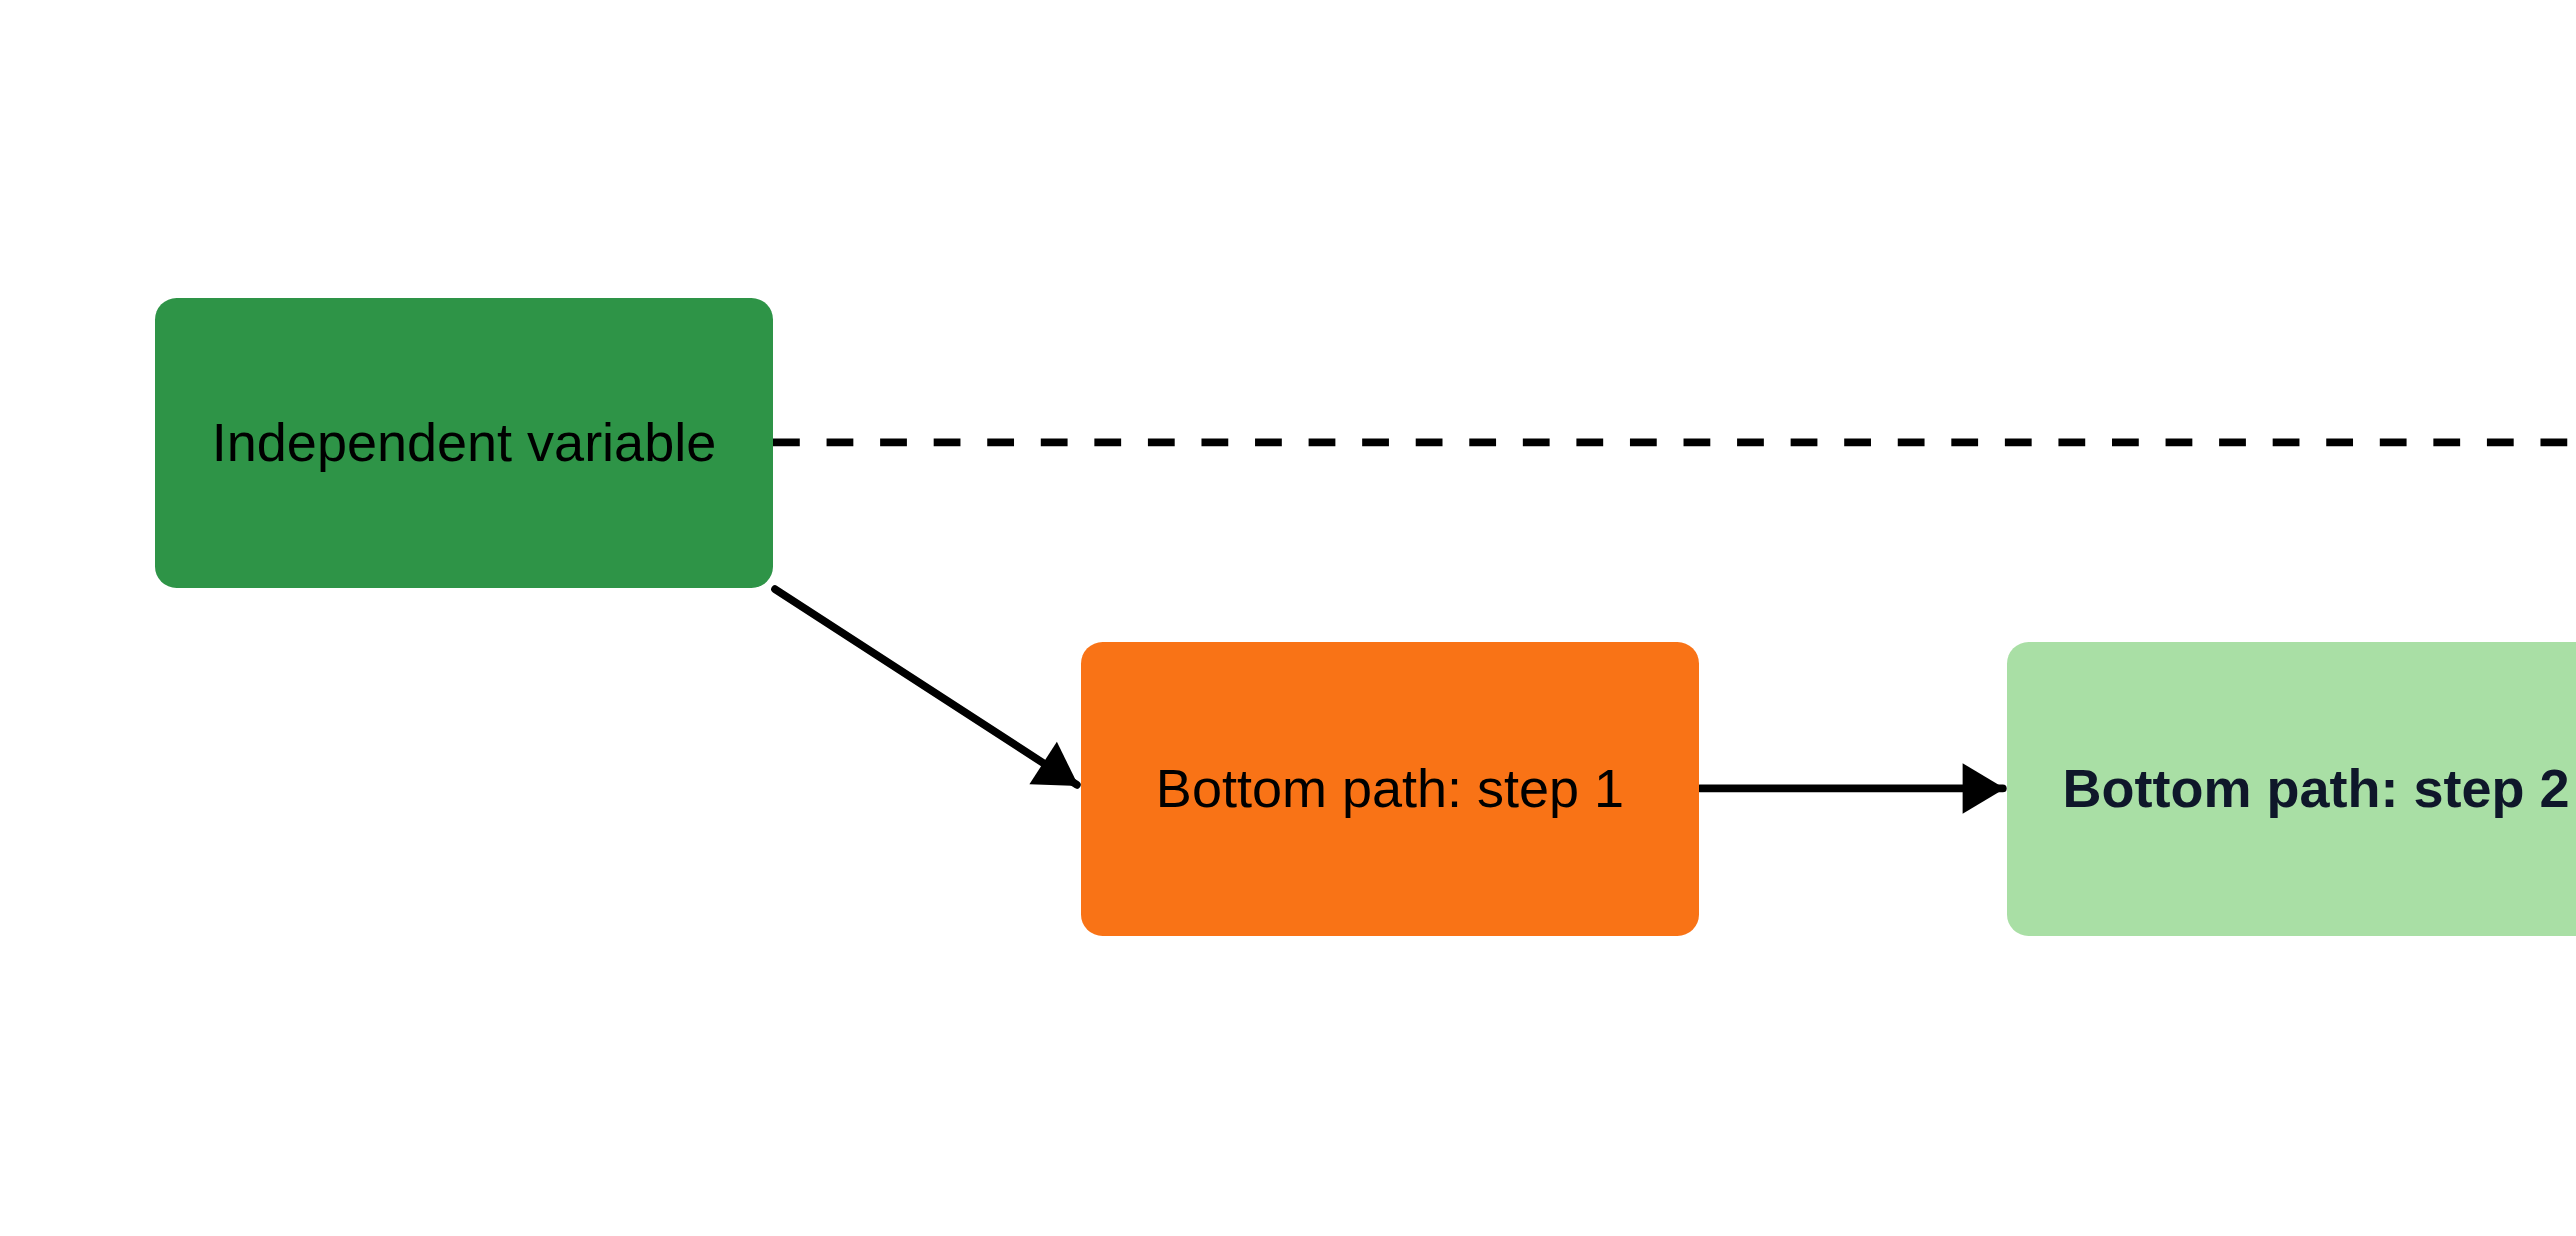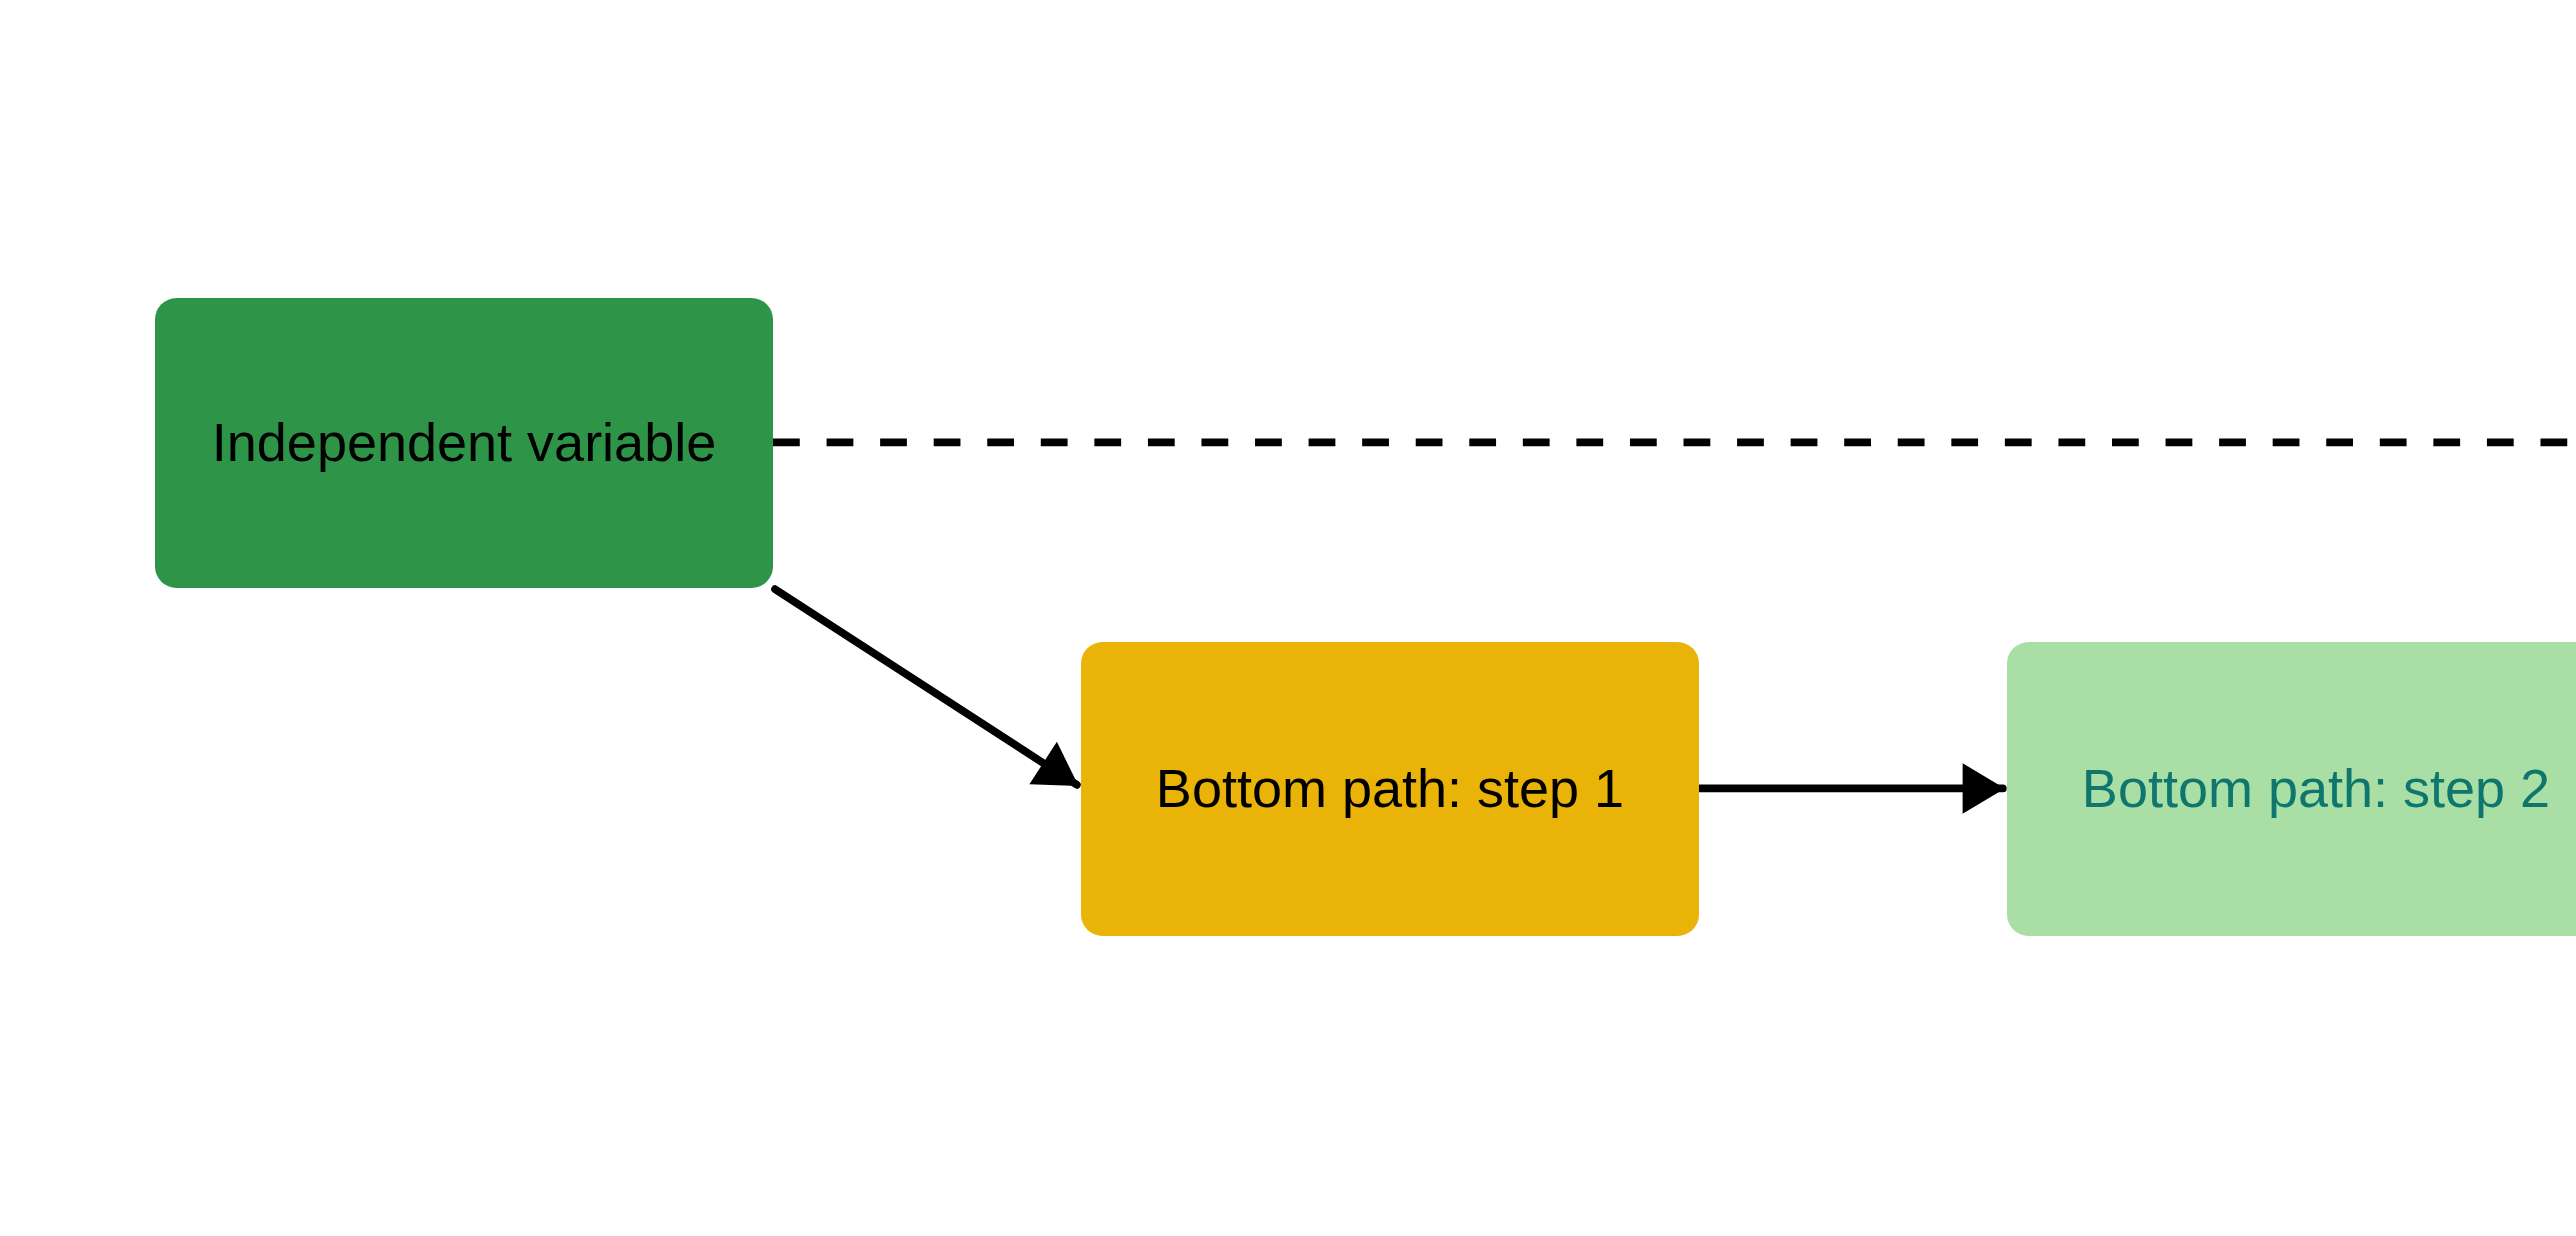--- a/index.html
+++ b/index.html
@@ -61,22 +61,22 @@
 
     <line x1="3300" y1="1531" x2="3888" y2="1531" stroke="#000000" stroke-width="15" stroke-linecap="round" marker-end="url(#arrowhead)"></line>
 
     <line x1="5100" y1="1514" x2="5688" y2="1148" stroke="#000000" stroke-width="15" stroke-linecap="round" marker-end="url(#arrowhead)"></line>
   </svg>
 
   <div class="node" id="node-independent" style="background-color: rgb(46, 148, 71);">
     <span class="label" style="color: rgb(0, 0, 0);">Independent variable</span>
   </div>
 
-  <div class="node" id="node-step1" style="background-color: #eab308;">
+  <div class="node" id="node-step1" style="background-color: #f97316;">
     <span class="label" style="color: rgb(0, 0, 0);">Bottom path: step 1</span>
   </div>
 
   <div class="node" id="node-step2" style="background-color: rgb(169, 223, 165);">
-    <span class="label" style="color: #0f766e;">Bottom path: step 2</span>
+    <span class="label" style="color: #0f172a; font-weight: bold;">Bottom path: step 2</span>
   </div>
 
 </div>
 
 
 </body></html>

